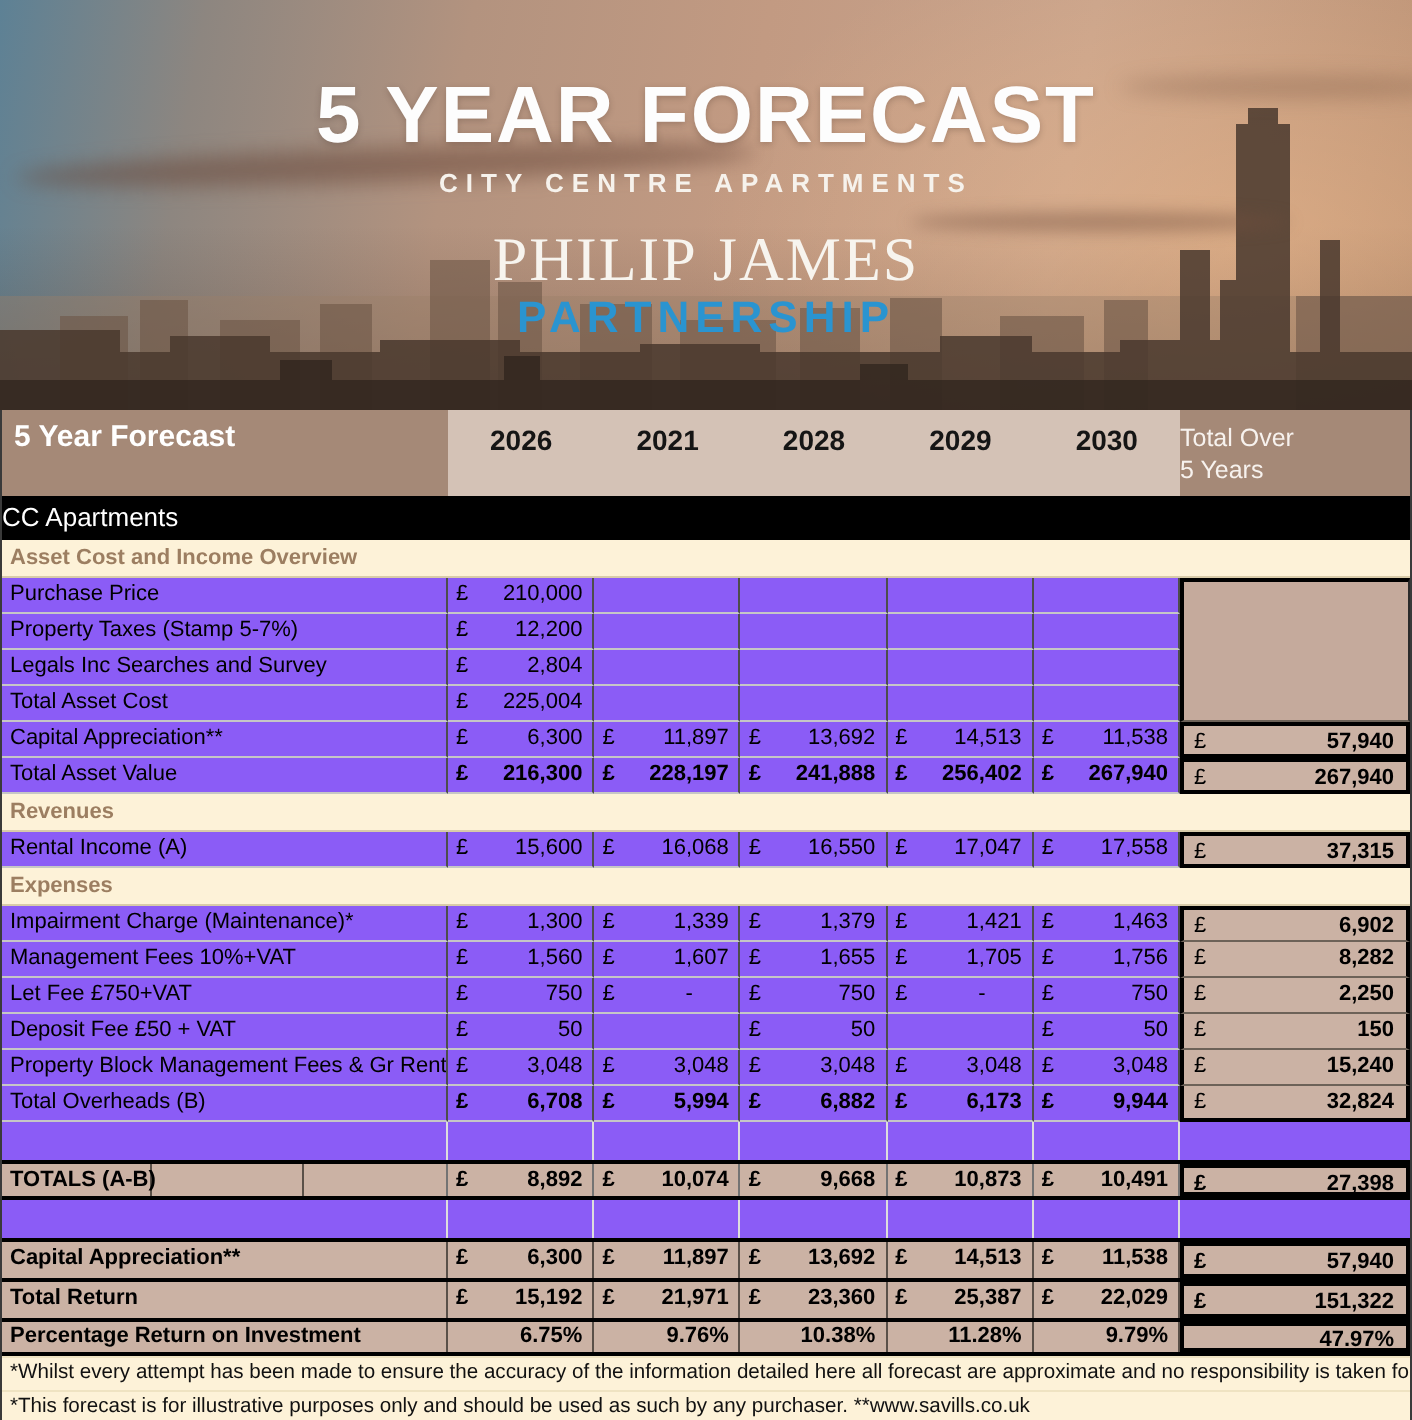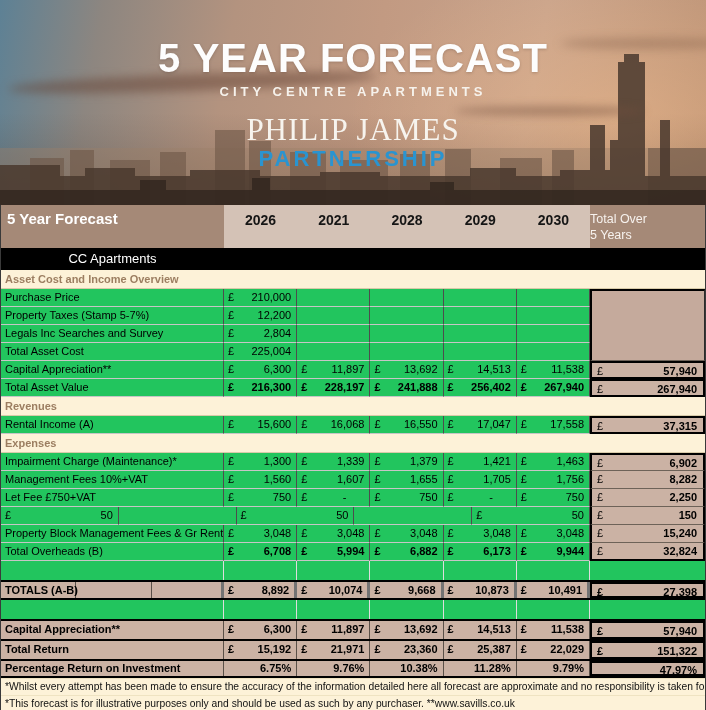--- a/index.html
+++ b/index.html
@@ -30,42 +30,42 @@
 
   
   .sheet{width:706px;border-left:1px solid #3a3a3a;border-right:1px solid #3a3a3a;}
   .thead{display:flex;height:43px;background:var(--hdr-brown);}
   .thead-label{width:223px;color:#fff;font-weight:bold;font-size:15px;padding:5px 0 0 6px;}
   .thead-years{flex:1;background:var(--hdr-light);display:flex;}
   .year{flex:1;text-align:center;font-weight:bold;font-size:14px;padding-top:7px;color:#151515;}
   .thead-total{width:115px;color:#f7f2ee;font-size:12.5px;text-align:left;padding-top:6px;line-height:16px;}
 
   .cc-row{height:22px;background:#000;display:flex;}
-  .cc-label{width:223px;text-align:center;color:#fff;font-size:13px;line-height:21px;}
-
-  .row{display:flex;background:#22c55e;}
+  .cc-label{width:223px;text-align:left;color:#fff;font-size:13px;line-height:21px;}
+
+  .row{display:flex;background:#8b5cf6;}
   .cell{height:100%;}
   .label-cell{width:223px;font-size:11px;padding-left:4px;border-right:1px solid #4d4d4d;border-bottom:1px solid #c6c6c6;white-space:nowrap;overflow:hidden;}
   .val-cell{flex:1;display:flex;justify-content:space-between;padding:0 5px 0 4px;font-size:11px;
             border-right:1px solid #4d4d4d;border-bottom:1px solid #c6c6c6;}
   .total-cell{width:115px;display:flex;justify-content:space-between;padding:0 6px 0 5px;font-size:11px;}
   .num{margin-left:auto;}
   .cur{margin-right:4px;}
   .dash .num{padding-right:18px;}
   .b{font-weight:bold;}
   .total-cell .num{font-weight:bold;}
 
   .row.data{height:18px;line-height:17px;}
   .row.section{height:19px;background:var(--cream);border-bottom:1px solid #d8cba9;}
   .section-label{flex:1;font-weight:bold;color:var(--sectxt);font-size:11px;line-height:19px;padding-left:4px;}
   .row.blank{height:19px;}
   .blank .label-cell,.blank .val-cell{border-right:1px solid #dddddd;border-bottom:none;}
 
   .row.totals{height:20px;line-height:16px;background:var(--brown);border-top:2px solid #000;border-bottom:2px solid #000;font-weight:bold;}
-  .totals .label-cell,.totals .val-cell{border-right:3px solid #737373;border-bottom:none;}
+  .totals .label-cell,.totals .val-cell{border-right:1px solid #737373;border-bottom:none;}
   .row.summary{height:20px;line-height:17px;background:var(--brown);border-top:2px solid #000;font-weight:bold;}
   .summary .label-cell,.summary .val-cell{border-right:1px solid #5a5048;border-bottom:none;}
   #rows .row:last-child{border-bottom:2px solid #000;height:19px;line-height:15px;}
 
   .label-cell.split{display:flex;padding:0;}
   .split .sub{height:100%;padding-left:4px;white-space:nowrap;}
   .split .sub.a{width:75px;border-right:1px solid #5a5048;}
   .split .sub.bb{width:76px;border-right:1px solid #5a5048;}
   .split .sub.c{flex:1;}
 
@@ -374,20 +374,21 @@
           <div class="cell val-cell">
             <span class="cur">£</span>
             <span class="num">750</span>
           </div>
           <div class="cell total-cell t-group-mid">
             <span class="cur">£</span>
             <span class="num">2,250</span>
           </div>
         </div>
         <div class="row data">
+          <div class="cell label-cell">Deposit Fee £50 + VAT</div>
           <div class="cell val-cell">
             <span class="cur">£</span>
             <span class="num">50</span>
           </div>
           <div class="cell val-cell"></div>
           <div class="cell val-cell">
             <span class="cur">£</span>
             <span class="num">50</span>
           </div>
           <div class="cell val-cell"></div>

